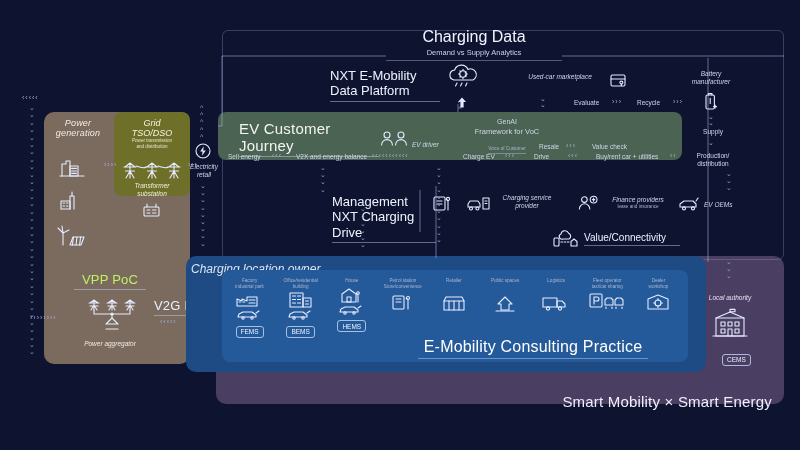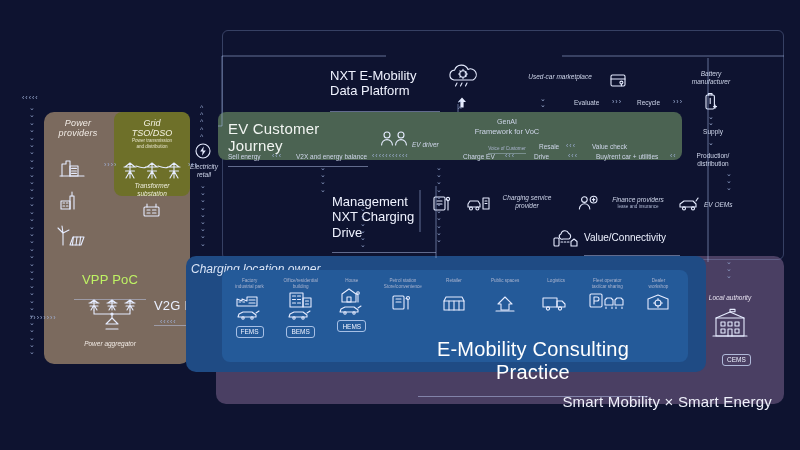--- a/index.html
+++ b/index.html
@@ -1,35 +1,35 @@
 <!DOCTYPE html>
 <html><head>
 <meta charset="utf-8">
 <style>
   html,body{margin:0;padding:0;background:#0b1028;}
   body{width:800px;height:450px;position:relative;overflow:hidden;
        font-family:"Liberation Sans",sans-serif;color:#e8eaf2;}
   .stage{position:absolute;inset:0;background:#0e1330;}
   .abs{position:absolute;box-sizing:border-box;}
   .ttl{font-weight:400;letter-spacing:.2px;}
-  .ul{border-bottom:1px solid rgba(200,215,255,.45);padding-bottom:12px;}
+  .ul{border-bottom:1px solid rgba(200,215,255,.45);padding-bottom:2px;}
   .it{font-style:italic;}
   .ctr{text-align:center;}
 
   
   #purple{left:216px;top:256px;width:568px;height:148px;background:#4a3f63;
           border-radius:10px;}
   #purpleTitle{right:28px;bottom:40px;font-size:15px;color:#eef0fa;}
 
   
   #blue{left:186px;top:256px;width:520px;height:116px;background:#1f4b84;
         border-radius:10px;}
   #blueInner{left:222px;top:270px;width:466px;height:92px;background:#245a99;
         border-radius:8px;}
-  #bluePractice{left:418px;top:338px;font-size:20px;color:#fff;}
+  #bluePractice{left:418px;top:338px;font-size:16px;color:#fff;}
 
   
   #green{left:218px;top:112px;width:464px;height:48px;background:#4b6352;
          border-radius:8px;}
   #greenTitle{left:228px;top:120px;font-size:15px;color:#f2f5f2;}
 
   
   #brownBig{left:44px;top:112px;width:146px;height:252px;background:#7b6a5e;
             border-radius:10px;}
   #brownOlive{left:114px;top:112px;width:76px;height:84px;background:#6e7029;
@@ -54,20 +54,24 @@
 </head>
 <body>
 
 <div class="stage">
 
   <div class="abs" id="purple"></div>
   <div class="abs ttl" id="purpleTitle">Smart Mobility × Smart Energy</div>
 
   <div class="abs" id="darkFrame"></div>
 
+  <div class="abs ctr" style="left:386px;top:28px;width:176px;">
+    <div class="bigttl" style="font-size:16px;">Charging Data</div>
+    <div style="font-size:7.5px;color:#c8d2ea;margin-top:2px;border-bottom:1px solid rgba(180,200,240,.4);padding-bottom:3px;">Demand vs Supply Analytics</div>
+  </div>
 
   <div class="abs" style="left:330px;top:68px;width:110px;">
     <div class="midttl">NXT E-Mobility</div>
     <div class="midttl ul">Data Platform</div>
   </div>
   <div class="abs" style="left:446px;top:62px;">
     <svg width="34" height="30" viewBox="0 0 34 30">
       <path class="ico" d="M8 18a5 5 0 0 1 .6-9.9A7.2 7.2 0 0 1 22 7.4 5.4 5.4 0 0 1 27 18z"></path>
       <circle class="ico" cx="17" cy="12" r="3.3"></circle>
       <path class="ico" d="M17 7.2v1.4M17 15.4v1.4M12.6 12h1.4M20 12h1.4M13.9 8.9l1 1M20.1 14.1l-1-1M13.9 15.1l1-1M20.1 9.9l-1 1"></path>
@@ -108,21 +112,21 @@
   <div class="abs flow" style="left:673px;top:98px;">›››</div>
   <div class="abs ctr label" style="left:686px;top:128px;width:54px;">Supply</div>
   <div class="abs ctr label" style="left:678px;top:152px;width:70px;">
     <span>Production/</span><br>
     <span>distribution</span>
   </div>
   <div class="abs flowv ctr" style="left:700px;top:114px;width:22px;">⌄<br>⌄</div>
   <div class="abs flowv ctr" style="left:700px;top:140px;width:22px;">⌄</div>
 
   <div class="abs" id="green"></div>
-  <div class="abs ttl ul" id="greenTitle" style="width:140px;">EV Customer Journey</div>
+  <div class="abs ttl ul" id="greenTitle" style="width:140px;margin-left:11px;">EV Customer Journey</div>
 
   <div class="abs" style="left:380px;top:130px;">
     <svg width="34" height="18" viewBox="0 0 34 18">
       <circle class="ico" cx="7" cy="5" r="3"></circle>
       <path class="ico" d="M1.6 15a5.4 5.4 0 0 1 10.8 0"></path>
       <circle class="ico" cx="21" cy="5" r="3"></circle>
       <path class="ico" d="M15.6 15a5.4 5.4 0 0 1 10.8 0"></path>
     </svg>
   </div>
   <div class="abs label it" style="left:412px;top:141px;">EV driver</div>
@@ -210,21 +214,21 @@
       <path class="ico" d="M9 14h8" stroke-dasharray="1.6 1.6"></path>
     </svg>
   </div>
   <div class="abs ul" style="left:584px;top:232px;font-size:10px;color:#eef2ff;width:96px;">Value/Connectivity</div>
 
   <div class="abs" id="brownBig"></div>
   <div class="abs" id="brownOlive"></div>
 
   <div class="abs ctr ttl it" style="left:46px;top:118px;width:64px;font-size:9px;color:#f2ece6;">
     <span>Power</span><br>
-    <span>providers</span>
+    <span>generation</span>
   </div>
   <div class="abs" style="left:58px;top:156px;">
     <svg width="28" height="24" viewBox="0 0 28 24">
       <path class="ico" d="M4 20V8h4V5h4v15"></path>
       <path class="ico" d="M12 20V10h8v10z"></path>
       <path class="ico" d="M2 20h24"></path>
       <path class="ico" d="M13.6 12.4h4.8M13.6 15h4.8M13.6 17.4h4.8"></path>
     </svg>
   </div>
   <div class="abs" style="left:58px;top:190px;">

